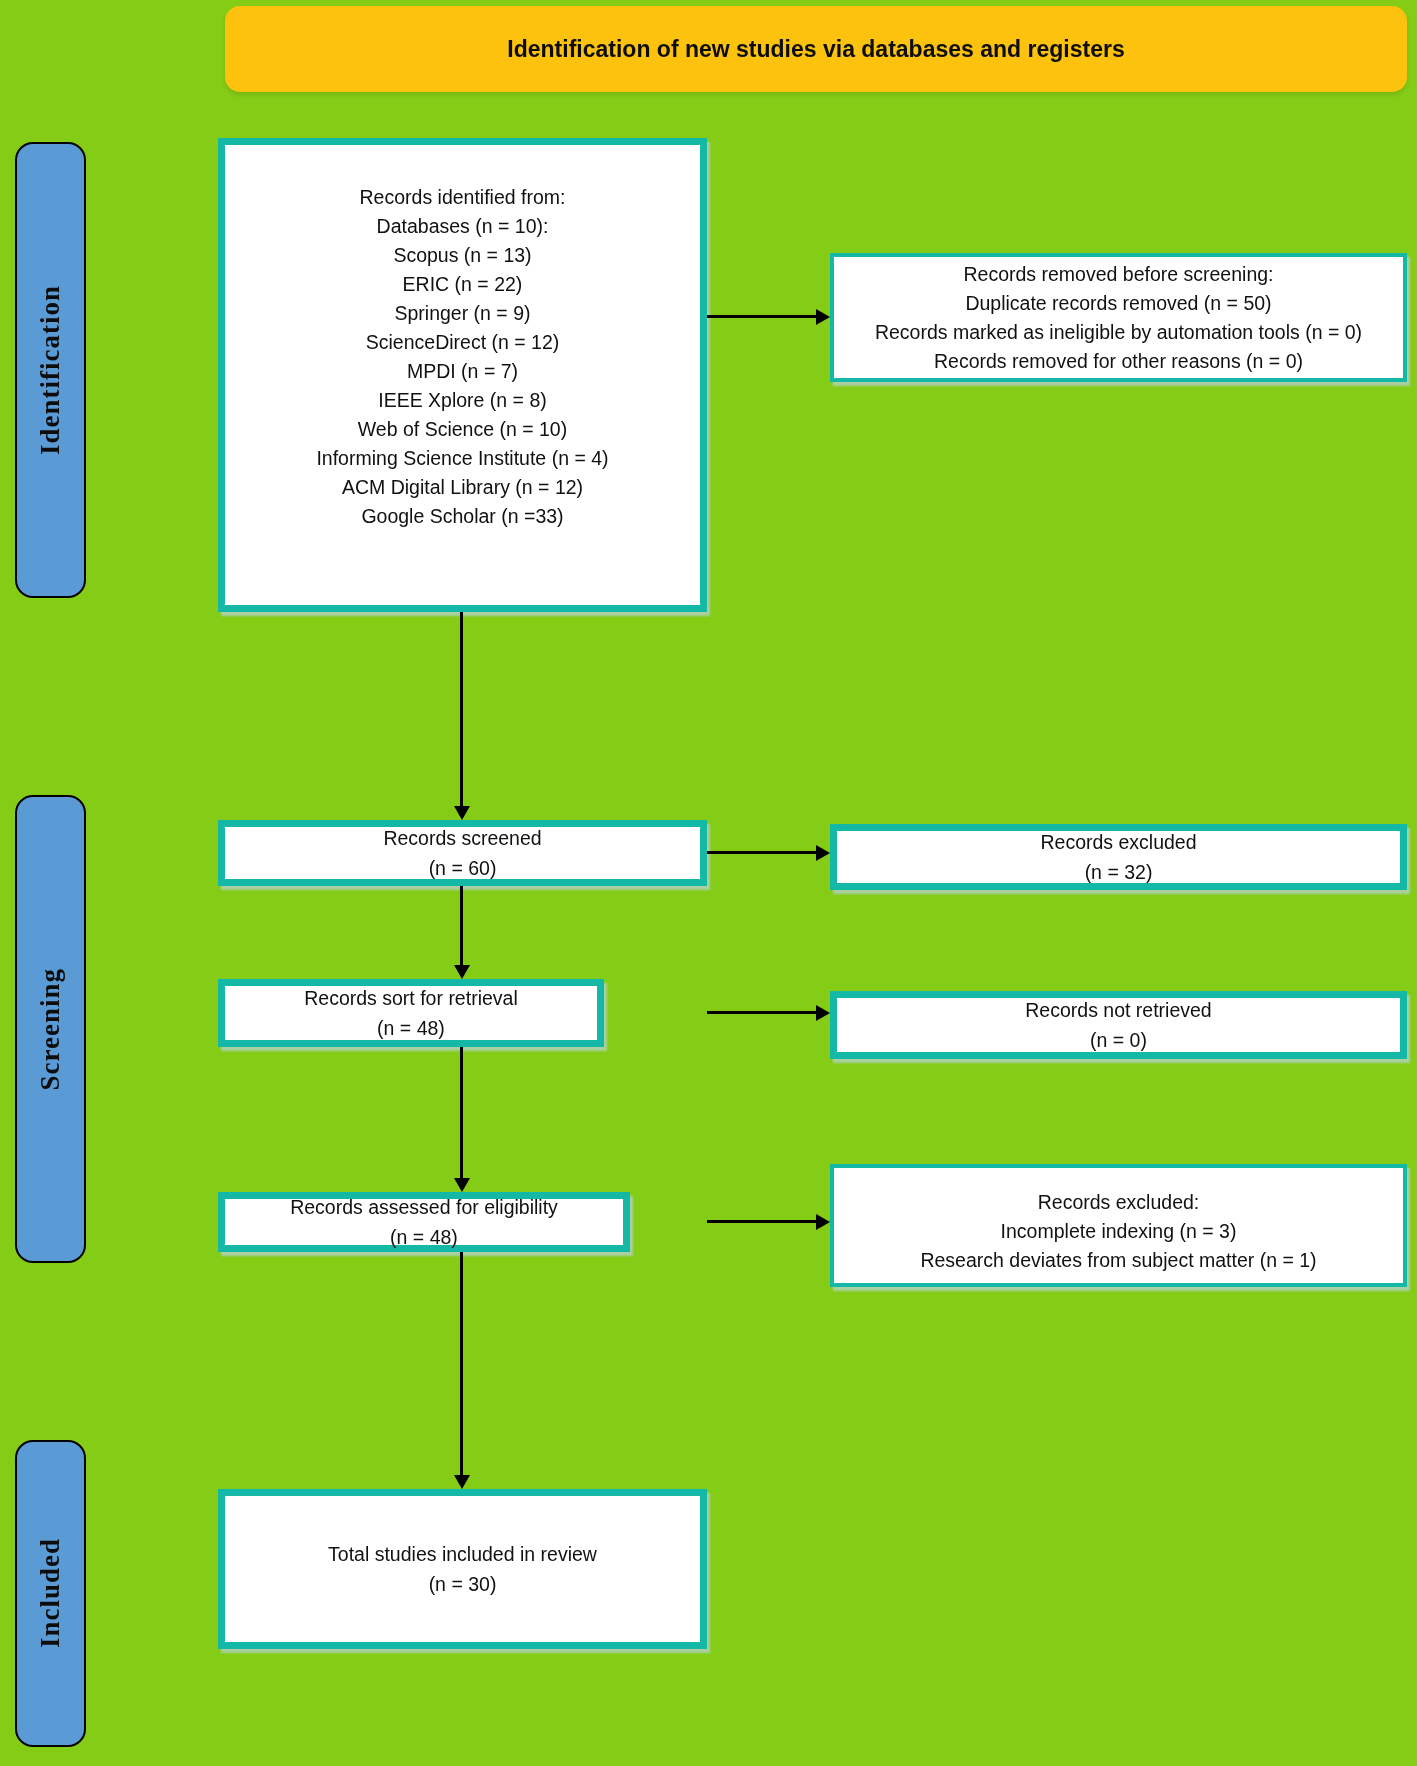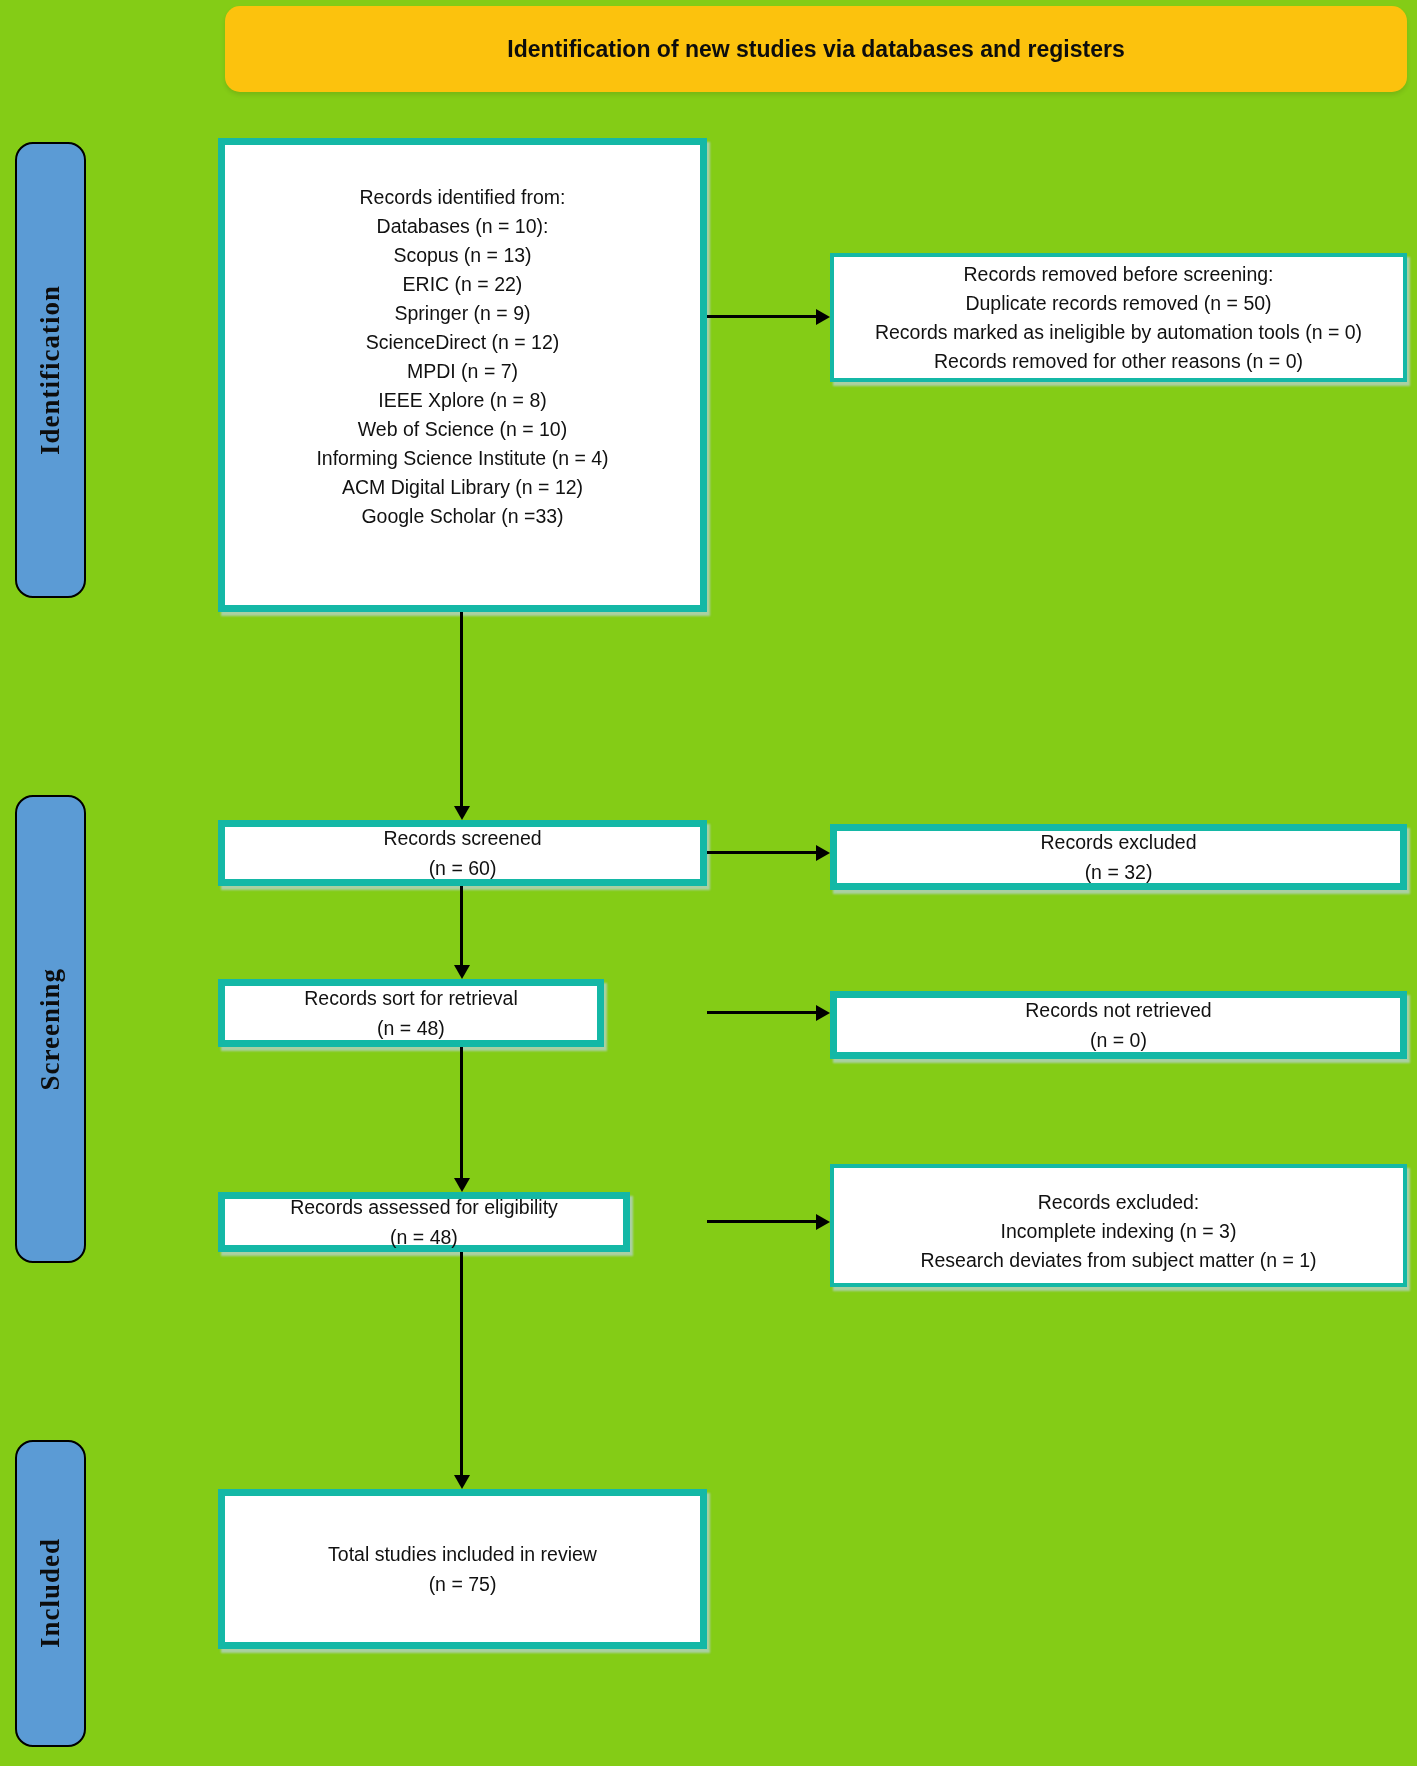--- a/index.html
+++ b/index.html
@@ -118,21 +118,21 @@
 Informing Science Institute (n = 4)
 ACM Digital Library (n = 12)
 Google Scholar (n =33)</div>
   <div class="fbox box-screened center">Records screened
 (n = 60)</div>
   <div class="fbox box-retrieval center">Records sort for retrieval
 (n = 48)</div>
   <div class="fbox box-assessed center">Records assessed for eligibility
 (n = 48)</div>
   <div class="fbox box-total-included center">Total studies included in review
-(n = 75)</div>
+(n = 30)</div>
 
   <div class="fbox box-removed">Records removed before screening:
 Duplicate records removed (n = 50)
 Records marked as ineligible by automation tools (n = 0)
 Records removed for other reasons (n = 0)</div>
   <div class="fbox box-excluded-screening center">Records excluded
 (n = 32)</div>
   <div class="fbox box-not-retrieved center">Records not retrieved
 (n = 0)</div>
   <div class="fbox box-excluded-eligibility">Records excluded:

